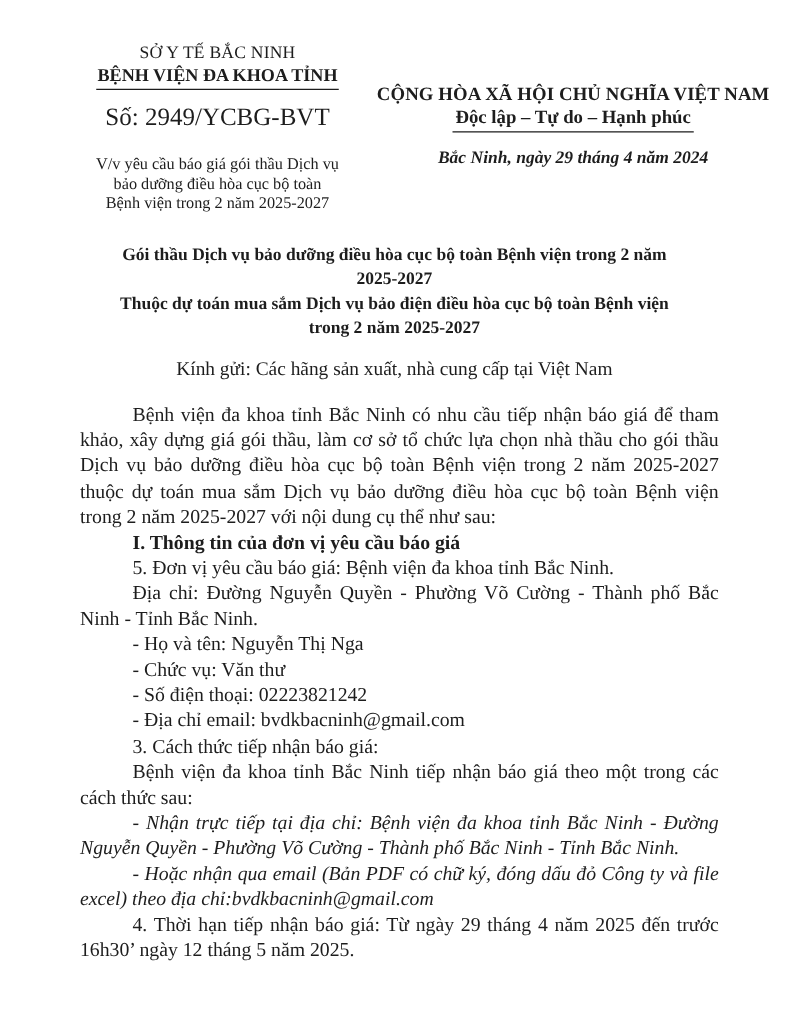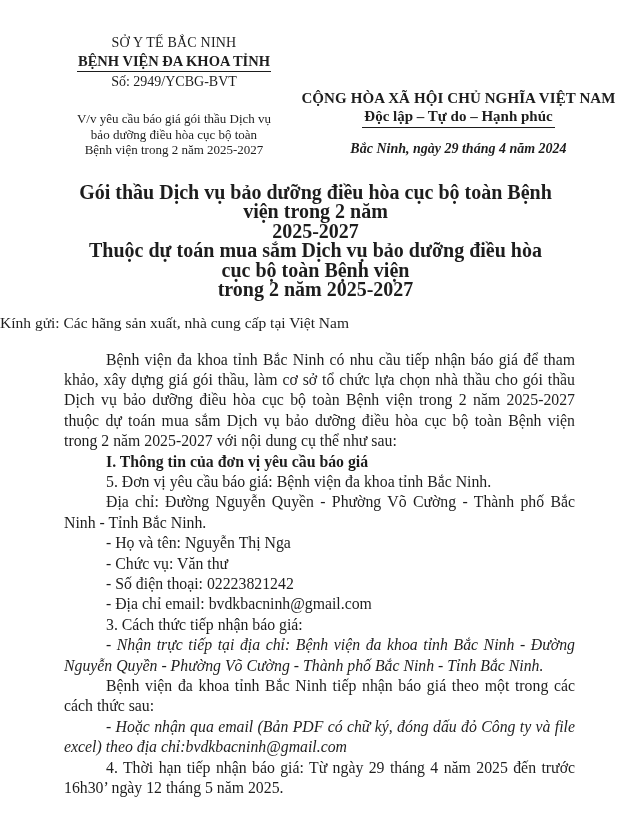--- a/index.html
+++ b/index.html
@@ -8,38 +8,38 @@
     width:631px;height:822px;
     margin:0 auto;
     background:#ffffff;
     color:#1d1d1d;
     font-family:"Liberation Serif","DejaVu Serif",serif;
     overflow:hidden;
     box-sizing:border-box;
     padding:34px 0 0 0;
   }
   
-  .hdr{display:flex;align-items:flex-end;padding:0 10px 0 52px;}
+  .hdr{display:flex;align-items:center;padding:0 10px 0 52px;}
   .hdr-left{width:244px;text-align:center;}
   .hdr-right{flex:1;text-align:center;}
   .org-sup{font-size:14px;line-height:18px;letter-spacing:.2px;}
   .org-name{font-size:14.5px;line-height:18px;font-weight:bold;}
   .org-name .u{display:inline-block;border-bottom:1.5px solid #1d1d1d;padding:0 1px 1px 1px;}
-  .doc-number{font-size:14px;line-height:18px;margin-top:1px;}
+  .doc-number{font-size:20px;line-height:18px;margin-top:13px;}
   .doc-subject{font-size:13px;line-height:15.5px;margin-top:20px;}
   .nat-line1{font-size:15px;line-height:18px;font-weight:bold;letter-spacing:.1px;}
   .nat-line2{font-size:15px;line-height:18px;font-weight:bold;}
   .nat-line2 .u{display:inline-block;border-bottom:1.5px solid #1d1d1d;padding:0 2px 2px 2px;}
   .place-date{font-size:14px;line-height:18px;margin-top:12px;font-style:italic;font-weight:bold;}
   
   .title-block{margin:25px auto 0 auto;width:480px;text-align:center;font-weight:bold;}
   .title-main{font-size:16px;line-height:20px;}
-  .title-sub{font-size:20px;line-height:19.5px;}
+  .title-sub{font-size:14px;line-height:19.5px;}
   
-  .salutation{margin-top:13px;text-align:left;font-size:15.5px;line-height:20px;}
+  .salutation{margin-top:13px;text-align:center;font-size:15.5px;line-height:20px;}
   
   .doc-body{margin-top:17px;padding:0 56px 0 64px;font-size:15.8px;line-height:20.4px;}
   .para{margin:0;text-indent:42px;text-align:justify;}
   .para.bold{font-weight:bold;}
   .para.italic{font-style:italic;}
 </style>
 </head>
 <body>
 
 <div class="page">
@@ -61,36 +61,36 @@
       <div class="place-date">Bắc Ninh, ngày 29 tháng 4 năm 2024</div>
     </div>
   </div>
 
   <div class="title-block">
     <div class="title-sub">
       <div>Gói thầu Dịch vụ bảo dưỡng điều hòa cục bộ toàn Bệnh viện trong 2 năm</div>
       <div>2025-2027</div>
     </div>
     <div class="title-sub">
-      <div>Thuộc dự toán mua sắm Dịch vụ bảo dưỡng điều hòa cục bộ toàn Bệnh viện</div>
+      <div>Thuộc dự toán mua sắm Dịch vụ bảo điện điều hòa cục bộ toàn Bệnh viện</div>
       <div>trong 2 năm 2025-2027</div>
     </div>
   </div>
 
   <div class="salutation">Kính gửi: Các hãng sản xuất, nhà cung cấp tại Việt Nam</div>
 
   <div class="doc-body">
     <p class="para">Bệnh viện đa khoa tỉnh Bắc Ninh có nhu cầu tiếp nhận báo giá để tham khảo, xây dựng giá gói thầu, làm cơ sở tổ chức lựa chọn nhà thầu cho gói thầu Dịch vụ bảo dưỡng điều hòa cục bộ toàn Bệnh viện trong 2 năm 2025-2027 thuộc dự toán mua sắm Dịch vụ bảo dưỡng điều hòa cục bộ toàn Bệnh viện trong 2 năm 2025-2027 với nội dung cụ thể như sau:</p>
     <p class="para bold">I. Thông tin của đơn vị yêu cầu báo giá</p>
     <p class="para">5. Đơn vị yêu cầu báo giá: Bệnh viện đa khoa tỉnh Bắc Ninh.</p>
     <p class="para">Địa chỉ: Đường Nguyễn Quyền - Phường Võ Cường - Thành phố Bắc Ninh - Tỉnh Bắc Ninh.</p>
     <p class="para">- Họ và tên: Nguyễn Thị Nga</p>
     <p class="para">- Chức vụ: Văn thư</p>
     <p class="para">- Số điện thoại: 02223821242</p>
     <p class="para">- Địa chỉ email: bvdkbacninh@gmail.com</p>
     <p class="para">3. Cách thức tiếp nhận báo giá:</p>
+    <p class="para">Bệnh viện đa khoa tỉnh Bắc Ninh tiếp nhận báo giá theo một trong các cách thức sau:</p>
     <p class="para italic">- Nhận trực tiếp tại địa chỉ: Bệnh viện đa khoa tỉnh Bắc Ninh - Đường Nguyễn Quyền - Phường Võ Cường - Thành phố Bắc Ninh - Tỉnh Bắc Ninh.</p>
-    <p class="para">Bệnh viện đa khoa tỉnh Bắc Ninh tiếp nhận báo giá theo một trong các cách thức sau:</p>
     <p class="para italic">- Hoặc nhận qua email (Bản PDF có chữ ký, đóng dấu đỏ Công ty và file excel) theo địa chỉ:bvdkbacninh@gmail.com</p>
     <p class="para">4. Thời hạn tiếp nhận báo giá: Từ ngày 29 tháng 4 năm 2025 đến trước 16h30’ ngày 12 tháng 5 năm 2025.</p>
   </div>
 
 </div>
 
 </body></html>

